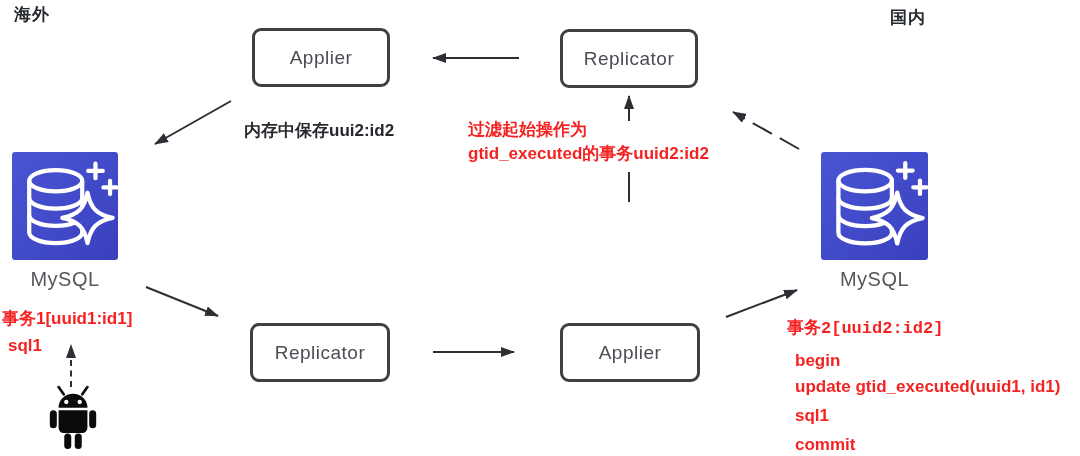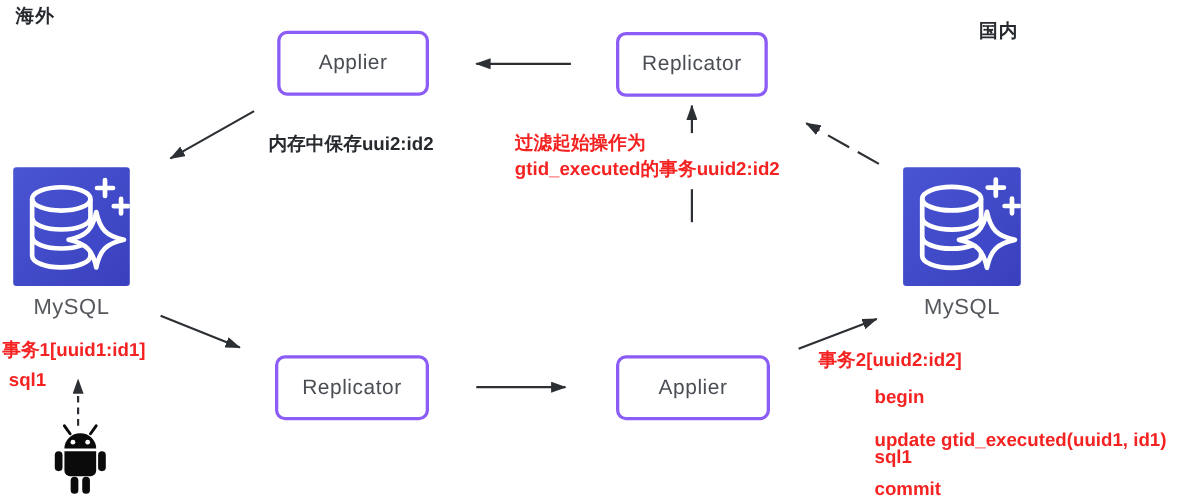--- a/index.html
+++ b/index.html
@@ -4,21 +4,21 @@
 <style>
   html,body{margin:0;padding:0;background:#ffffff;}
   .canvas{
     position:relative;width:1080px;height:456px;background:#ffffff;overflow:hidden;
     font-family:"Liberation Sans","DejaVu Sans",sans-serif;
   }
   .abs{position:absolute;}
   .region-label{font-size:17px;font-weight:bold;color:#26292e;letter-spacing:1px;}
   .node{
     position:absolute;box-sizing:border-box;background:#ffffff;
-    border:3px solid #8b5cf6;border-radius:9px;
+    border:3px solid #404040;border-radius:9px;
     display:flex;align-items:center;justify-content:center;
     font-size:19px;color:#4a4e54;letter-spacing:0.5px;
   }
   .black-note{font-size:17px;font-weight:bold;color:#26292e;white-space:nowrap;}
   .red-note{font-size:17px;font-weight:bold;color:#f52222;white-space:nowrap;}
   .filter-note{text-align:left;line-height:24px;}
   .mysql-icon{
     position:absolute;border-radius:3px;
     background:linear-gradient(135deg,#4a55d4 0%,#3940bd 100%);
   }
@@ -44,21 +44,21 @@
       <line x1="433" y1="352" x2="514" y2="352" marker-end="url(#ah)"></line>
       <line x1="726" y1="317" x2="797" y2="290" marker-end="url(#ah)"></line>
       <line x1="629" y1="202" x2="629" y2="172"></line>
       <line x1="629" y1="121" x2="629" y2="96" marker-end="url(#ah)"></line>
       <line x1="799" y1="149" x2="733" y2="112" stroke-dasharray="22 9" marker-end="url(#ah)"></line>
       <line x1="71" y1="387" x2="71" y2="345" stroke-dasharray="6 4.5" marker-end="url(#ah)"></line>
     </g>
   </svg>
 
   <div class="abs region-label" style="left:14px;top:3px;">海外</div>
-  <div class="abs region-label" style="left:890px;top:17px;">国内</div>
+  <div class="abs region-label" style="left:890px;top:6px;">国内</div>
 
   <div class="node" style="left:252px;top:28px;width:138px;height:59px;">
     <span>Applier</span>
   </div>
   <div class="node" style="left:560px;top:29px;width:138px;height:59px;">
     <span>Replicator</span>
   </div>
   <div class="node" style="left:250px;top:323px;width:140px;height:59px;">
     <span>Replicator</span>
   </div>
@@ -120,19 +120,19 @@
   <div class="abs black-note" style="left:244px;top:119px;">内存中保存uui2:id2</div>
 
   <div class="abs red-note filter-note" style="left:468px;top:118px;width:300px;">
     <div>过滤起始操作为</div>
     <div>gtid_executed的事务uuid2:id2</div>
   </div>
 
   <div class="abs red-note" style="left:2px;top:307px;">事务1[uuid1:id1]</div>
   <div class="abs red-note" style="left:8px;top:336px;">sql1</div>
 
-  <div class="abs red-note" style="left:744px;top:316px;">事务2[uuid2:id2]</div>
+  <div class="abs red-note" style="left:787px;top:316px;font-family:Liberation Mono, monospace;">事务2[uuid2:id2]</div>
   <div class="abs red-note" style="left:795px;top:351px;">begin</div>
-  <div class="abs red-note" style="left:795px;top:377px;margin-top:13px;">update gtid_executed(uuid1, id1)</div>
+  <div class="abs red-note" style="left:795px;top:377px;">update gtid_executed(uuid1, id1)</div>
   <div class="abs red-note" style="left:795px;top:406px;">sql1</div>
   <div class="abs red-note" style="left:795px;top:435px;">commit</div>
 
 </div>
 
 </body></html>

